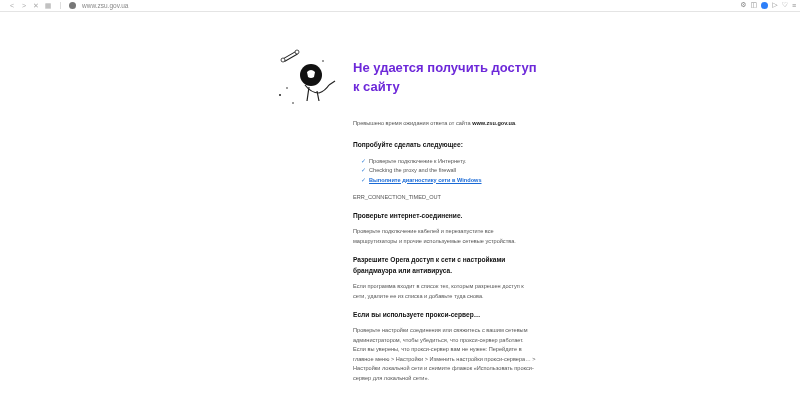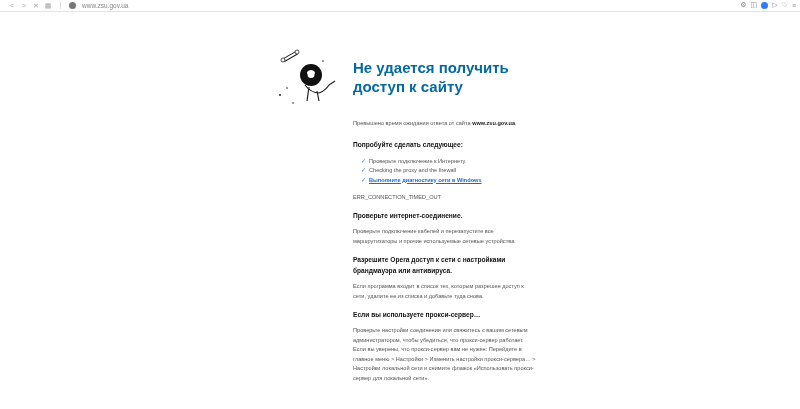--- a/index.html
+++ b/index.html
@@ -7,21 +7,21 @@
   .toolbar { position: absolute; top: 0; left: 0; width: 800px; height: 12px; border-bottom: 1px solid #e4e4e4; display: flex; align-items: center; padding-left: 6px; font-size: 7px; color: #999; }
   .toolbar .btn { width: 12px; text-align: center; font-size: 7px; color: #aaa; }
   .toolbar .sep { width: 1px; height: 7px; background: #ddd; margin: 0 6px; }
   .toolbar .url { margin-left: 6px; color: #888; font-size: 6.5px; }
   .toolbar .globe { display: inline-block; width: 7px; height: 7px; border-radius: 50%; background: #777; margin-left: 2px; }
   .right-icons { position: absolute; right: 4px; top: 1px; display: flex; gap: 4px; align-items: center; font-size: 7px; color: #888; }
   .right-icons .vpn { width: 7px; height: 7px; border-radius: 50%; background: #2d7ff9; }
 
   .illus { position: absolute; left: 275px; top: 45px; width: 70px; height: 65px; }
   .content { position: absolute; left: 353px; top: 58px; width: 185px; }
-  h1 { font-size: 15px; font-weight: bold; line-height: 19px; color: #0369a1; margin-bottom: 23px; }
+  h1 { font-size: 13px; font-weight: bold; line-height: 19px; color: #6d28d9; margin-bottom: 23px; }
   .small { font-size: 5.6px; color: #555; line-height: 9.5px; }
   .small b { color: #222; }
   h2 { font-size: 6.6px; font-weight: bold; color: #111; line-height: 11px; }
   ul { list-style: none; margin-left: 8px; }
   li { font-size: 5.6px; color: #555; line-height: 9.5px; position: relative; padding-left: 8px; }
   li::before { content: "✓"; position: absolute; left: 0; color: #3b86d9; font-size: 6px; }
   li a { color: #1a6ad6; text-decoration: underline; font-weight: bold; }
   .code { font-size: 5.6px; color: #555; }
 </style>
 </head>

